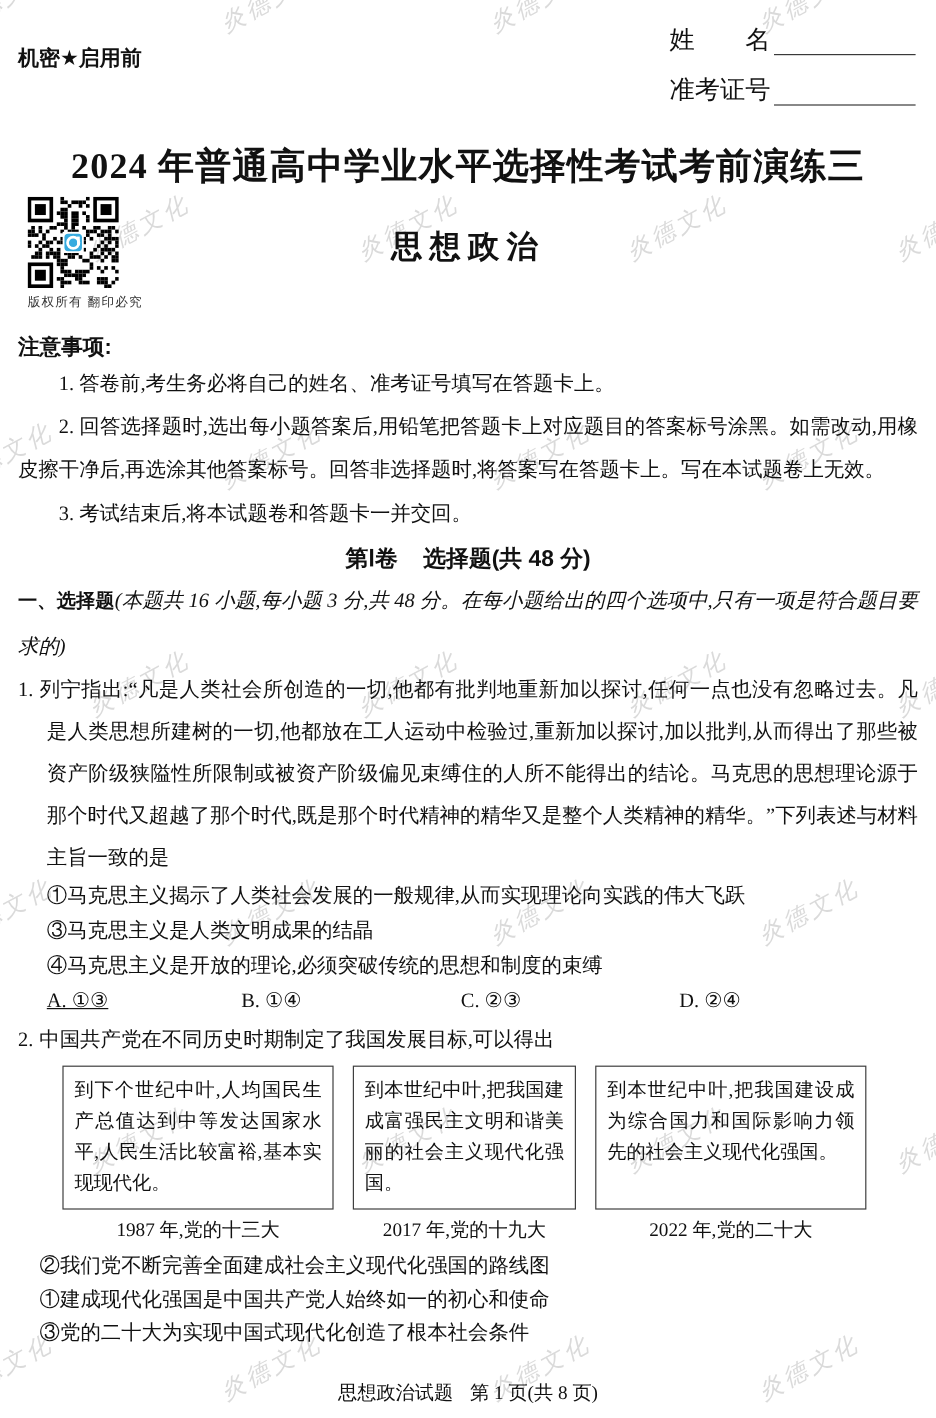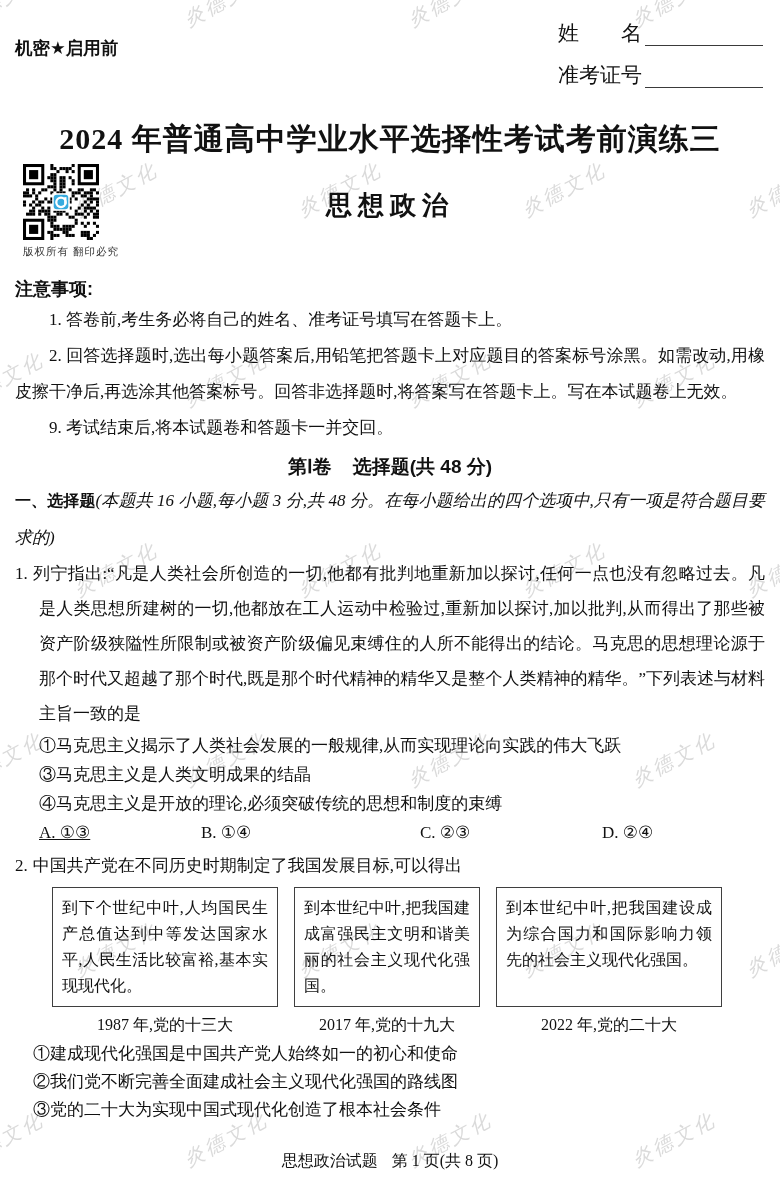--- a/index.html
+++ b/index.html
@@ -94,21 +94,21 @@
   .qstem {
     padding-left:24px; text-indent:-24px;
     line-height:35px; text-align:justify;
   }
   .qnum { margin-right:5px; }
   .stmts { padding-left:24px; }
   .stmts div { line-height:29px; }
   .choices { display:flex; padding-left:24px; line-height:30px; }
   .choices span:nth-child(1){ width:162px;text-decoration:underline; }
   .choices span:nth-child(2){ width:183px; }
-  .choices span:nth-child(3){ width:182px;margin-left:36px; }
+  .choices span:nth-child(3){ width:182px; }
 
   .goal-row { display:flex; gap:16px; margin:4px 0 0 37px; }
   .goal-col { display:flex; flex-direction:column; }
   .goal-col:nth-child(1){ width:226px; }
   .goal-col:nth-child(2){ width:186px; }
   .goal-col:nth-child(3){ width:226px; }
   .goal-box {
     border:1.4px solid #3f3f3f;
     padding:7px 9px;
     font-size:16px; line-height:26px;
@@ -384,21 +384,21 @@
         </svg>
       <div class="qr-caption">版权所有  翻印必究</div>
     </div>
     <div class="subject-title">思想政治</div>
   </div>
 
   <div class="notice">
     <div class="notice-head">注意事项:</div>
     <p>1. 答卷前,考生务必将自己的姓名、准考证号填写在答题卡上。</p>
     <p>2. 回答选择题时,选出每小题答案后,用铅笔把答题卡上对应题目的答案标号涂黑。如需改动,用橡皮擦干净后,再选涂其他答案标号。回答非选择题时,将答案写在答题卡上。写在本试题卷上无效。</p>
-    <p>9. 考试结束后,将本试题卷和答题卡一并交回。</p>
+    <p>3. 考试结束后,将本试题卷和答题卡一并交回。</p>
   </div>
 
   <div class="sec-title">
     <span class="p1">第Ⅰ卷</span>
     <span class="p2">选择题(共 48 分)</span>
   </div>
 
   <p class="mcq-intro">
     <span class="lead">一、选择题</span><span class="rest">(本题共 16 小题,每小题 3 分,共 48 分。在每小题给出的四个选项中,只有一项是符合题目要求的)</span>
   </p>
@@ -428,22 +428,22 @@
       <div class="goal-col">
         <div class="goal-box">到本世纪中叶,把我国建成富强民主文明和谐美丽的社会主义现代化强国。</div>
         <div class="goal-caption">2017 年,党的十九大</div>
       </div>
       <div class="goal-col">
         <div class="goal-box">到本世纪中叶,把我国建设成为综合国力和国际影响力领先的社会主义现代化强国。</div>
         <div class="goal-caption">2022 年,党的二十大</div>
       </div>
     </div>
     <div class="stmts2">
+      <div>②我们党不断完善全面建成社会主义现代化强国的路线图</div>
       <div>①建成现代化强国是中国共产党人始终如一的初心和使命</div>
-      <div>②我们党不断完善全面建成社会主义现代化强国的路线图</div>
       <div>③党的二十大为实现中国式现代化创造了根本社会条件</div>
     </div>
   </div>
 
 </div>
 
 <div class="footer">
   <span>思想政治试题</span><span class="fpage">第 1 页(共 8 页)</span>
 </div>
 

